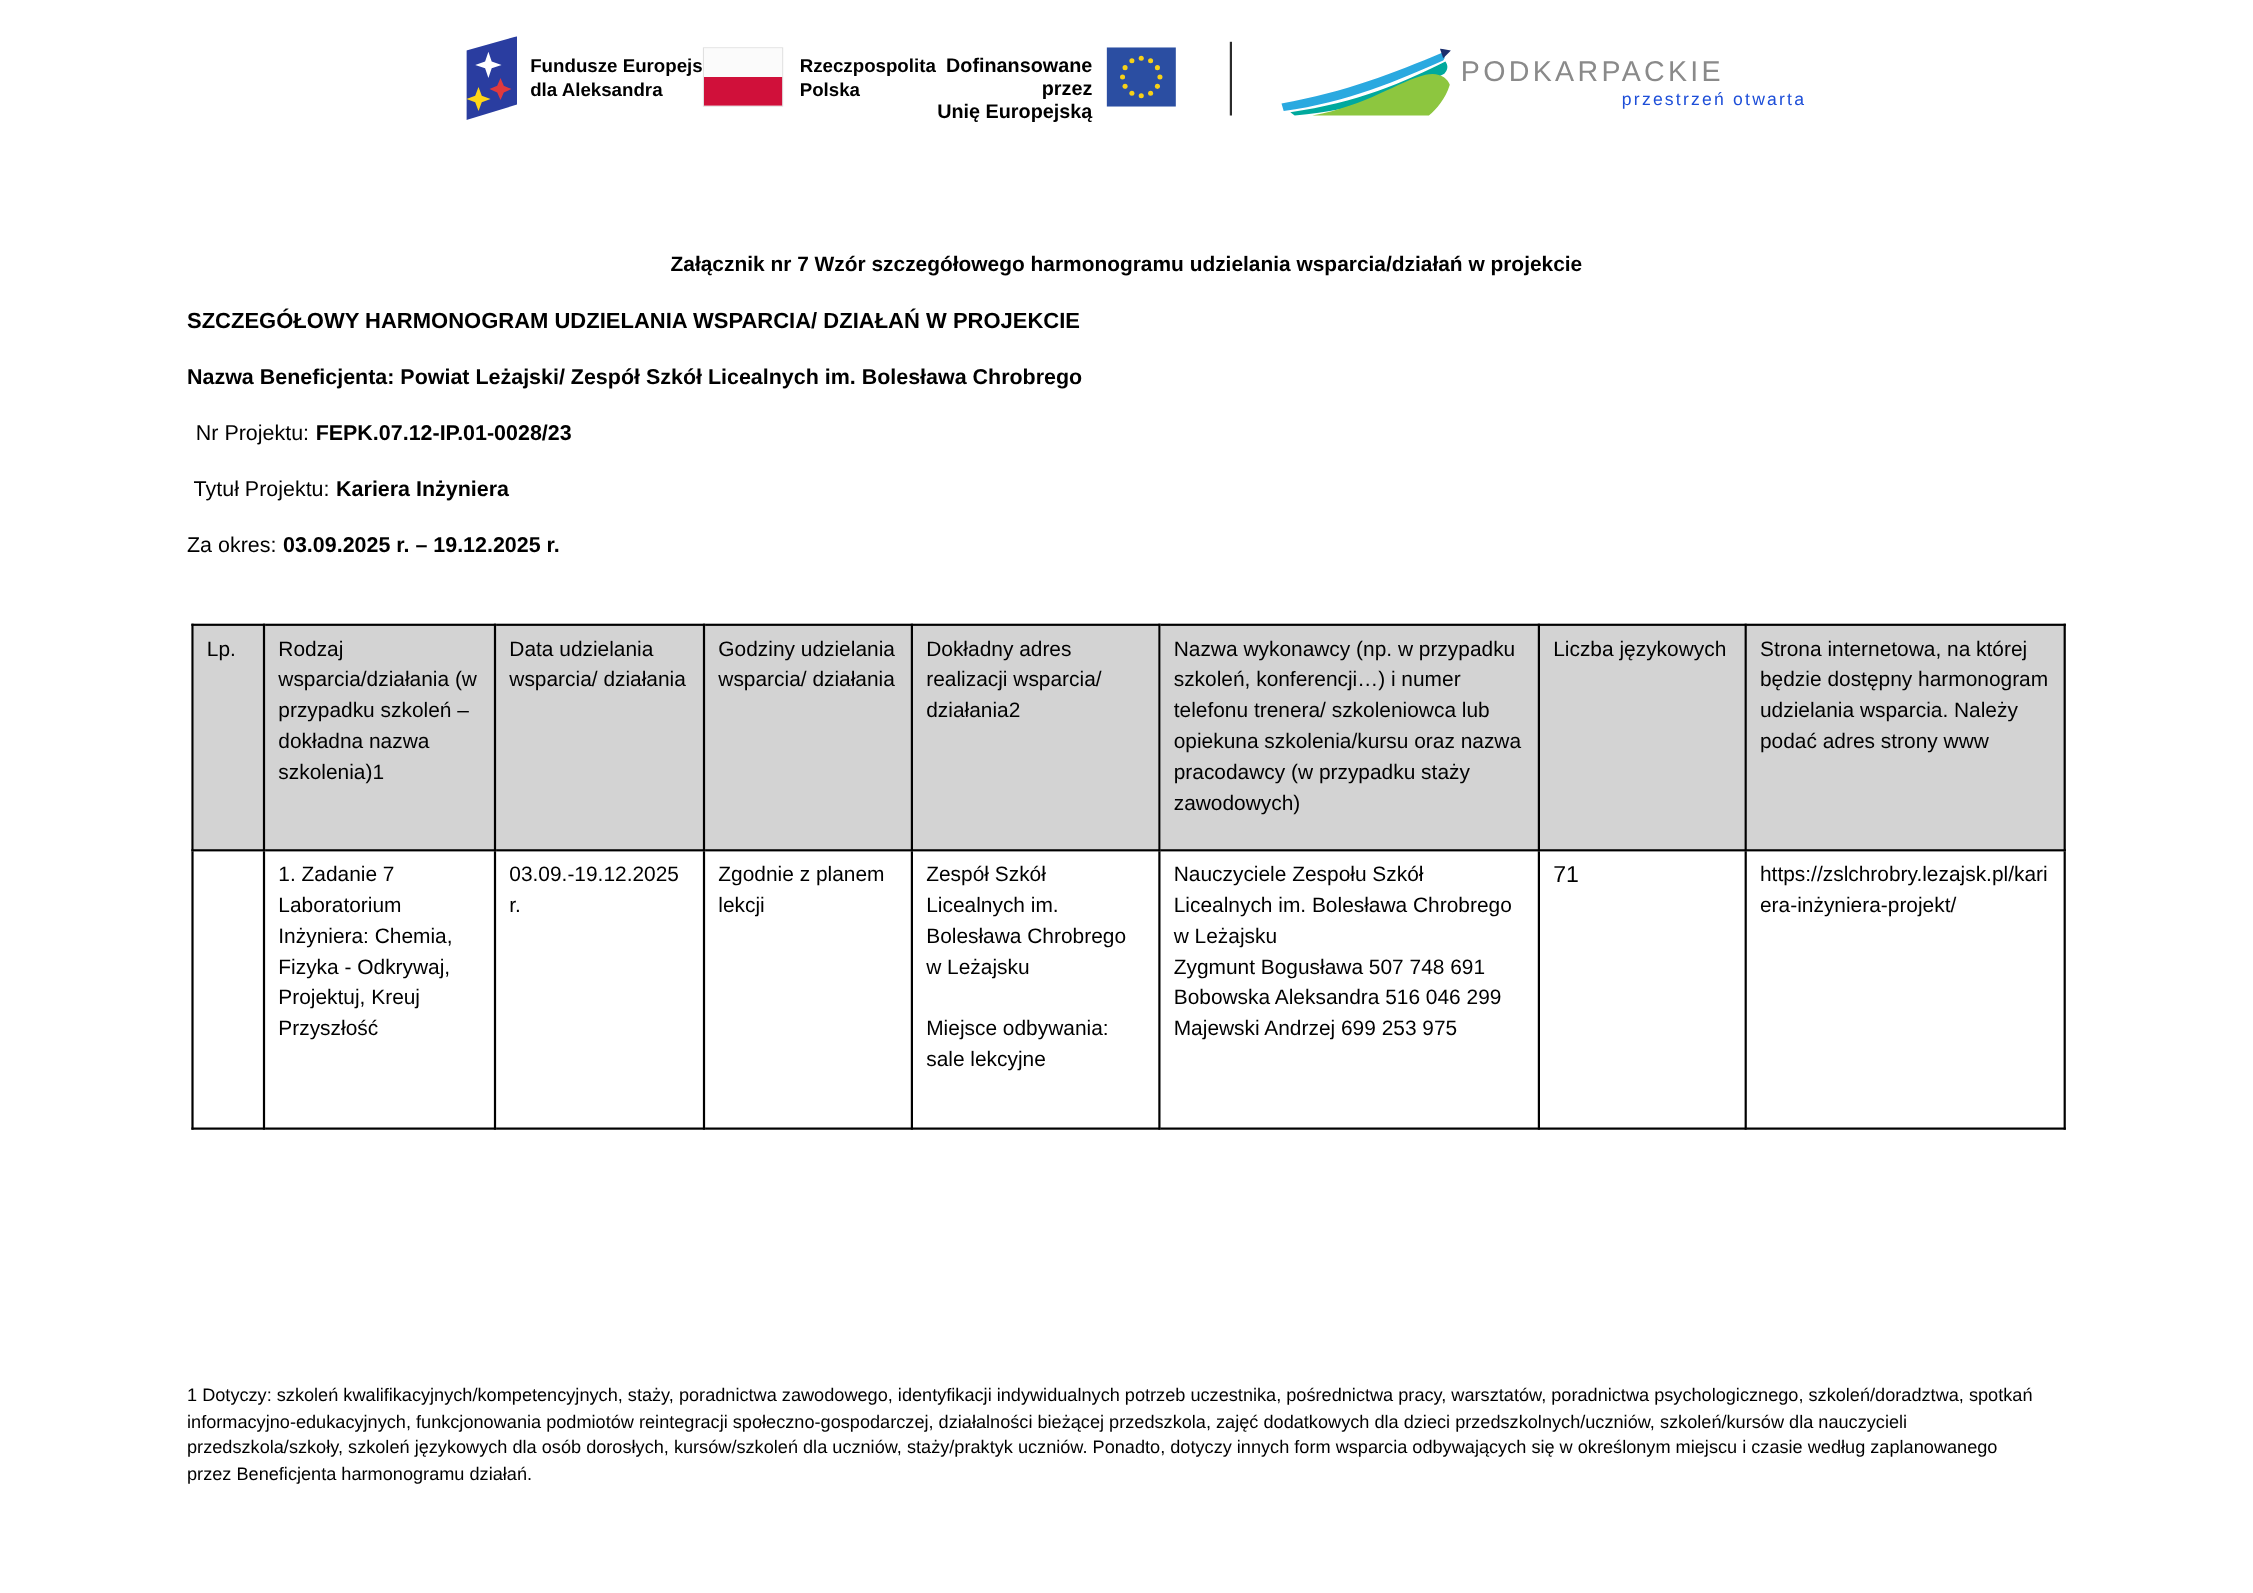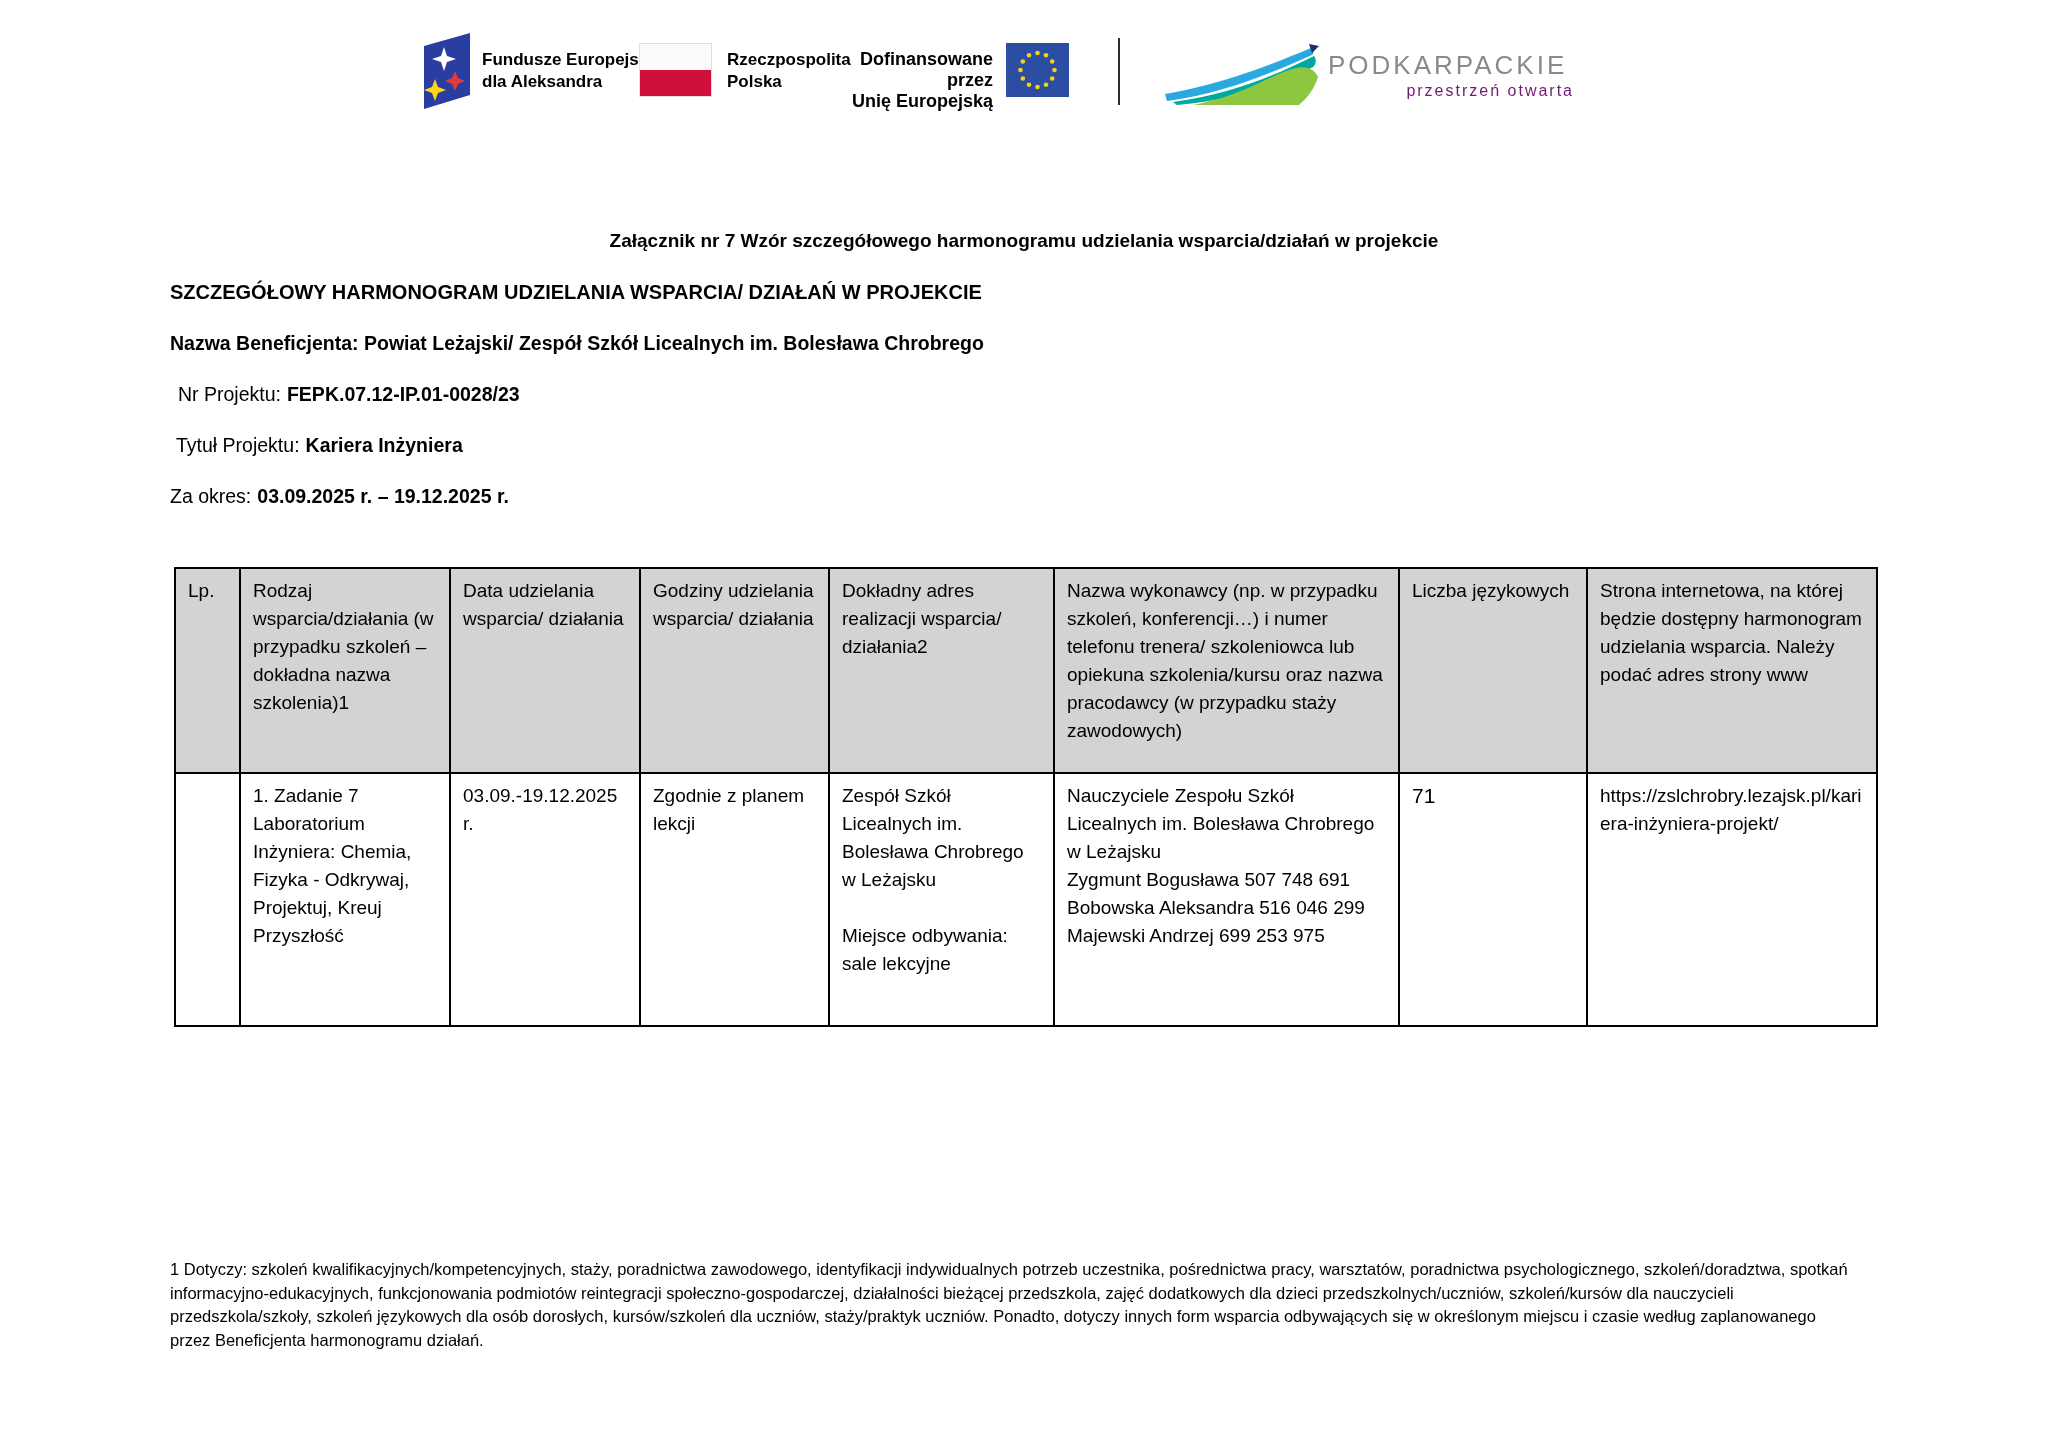--- a/index.html
+++ b/index.html
@@ -7,21 +7,21 @@
     position:relative; width:2048px; height:1448px; background:#ffffff;
     font-family:"Liberation Sans", sans-serif; color:#000; overflow:hidden;
   }
   
   .abs { position:absolute; }
   .fe-text { left:482px; top:49px; font-weight:bold; font-size:17px; line-height:22px; }
   .rp-text { left:727px; top:49px; font-weight:bold; font-size:17px; line-height:22px; }
   .eu-text { left:843px; top:49px; width:150px; text-align:right; font-weight:bold; font-size:18px; line-height:21px; }
   .logo-divider { left:1118px; top:38px; width:2px; height:67px; background:#2b2b2b; }
   .pk-title { left:1328px; top:50px; width:250px; font-size:26px; letter-spacing:3px; color:#8a8a8a; }
-  .pk-sub { left:1328px; top:82px; width:246px; text-align:right; font-size:16px; letter-spacing:2px; color:#701a75; }
+  .pk-sub { left:1396px; top:82px; width:246px; text-align:right; font-size:16px; letter-spacing:2px; color:#1d4ed8; }
   .pl-flag { left:639px; top:43px; width:73px; height:54px; border:1px solid #e0e0e0; box-sizing:border-box; }
   .pl-flag .top { width:100%; height:50%; background:#fbfbfb; }
   .pl-flag .bottom { width:100%; height:50%; background:#d0103a; }
 
   
   .attachment-title { top:230px; left:0; width:2048px; text-align:center; font-weight:bold; font-size:19px; }
   .doc-heading { top:281px; left:170px; font-weight:bold; font-size:20px; }
   .doc-line { font-size:19.5px; }
   .line-beneficiary { top:332px; left:170px; font-weight:bold; }
   .line-nr { top:383px; left:178px; }

